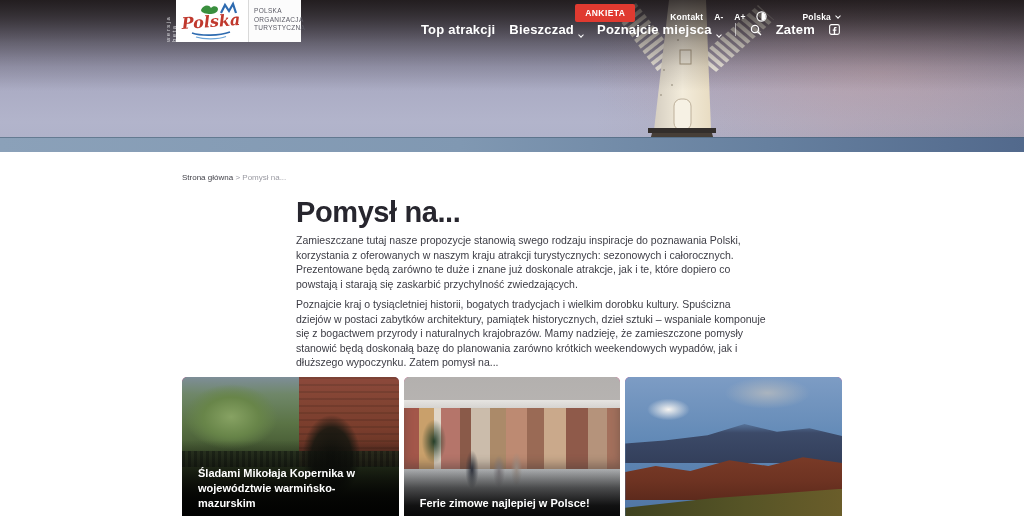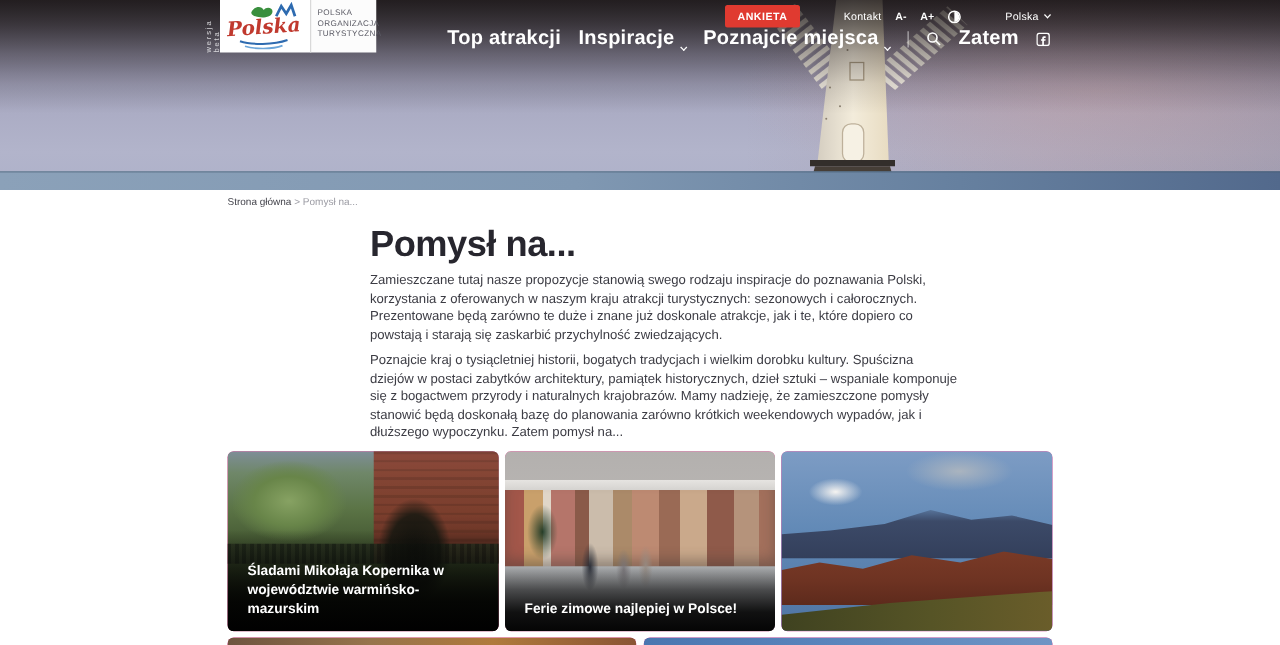--- a/index.html
+++ b/index.html
@@ -25,40 +25,40 @@
   
   .logo-wrap { position:absolute; left:166px; top:0; display:flex; z-index:5; }
   .beta-vert { width:10px; height:42px; display:flex; align-items:center; justify-content:center;
     writing-mode:vertical-rl; transform:rotate(180deg); font-size:6px; letter-spacing:1.5px;
     color:#e3e3e6; opacity:.9; }
   .logo-box { width:72px; height:42px; background:#fff; }
   .org-box { width:53px; height:42px; background:#fcfcfc; border-left:1px solid #d9d9d9;
     padding:7px 0 0 5px; }
   .org-box div { font-size:6.5px; line-height:8.5px; color:#5a5a64; letter-spacing:.3px; }
 
-  .topbar { position:absolute; top:4px; right:184px; display:flex; align-items:center; gap:11px;
+  .topbar { position:absolute; top:4px; right:184px; display:flex; align-items:flex-end; gap:11px;
     z-index:5; color:#fff; }
   .btn-survey { background:#e03a30; color:#fff; font-size:8.5px; font-weight:bold;
     letter-spacing:.4px; padding:4px 10px; border-radius:2px; border:none; cursor:pointer; }
-  .top-link { font-size:8.5px; font-weight:normal; color:#fff; cursor:pointer; letter-spacing:.2px;padding-left:24px; }
+  .top-link { font-size:8.5px; font-weight:bold; color:#fff; cursor:pointer; letter-spacing:.2px;padding-left:24px; }
   .font-ctl { font-size:8.5px; font-weight:bold; color:#fff; cursor:pointer; }
   .lang { display:flex; align-items:center; cursor:pointer; }
 
   .mainnav { position:absolute; top:22px; right:184px; display:flex; align-items:center; gap:14px;
     z-index:5; color:#fff; }
-  .nav-item { display:flex; align-items:flex-end; font-size:16px; font-weight:bold;
+  .nav-item { display:flex; align-items:flex-end; font-size:13px; font-weight:bold;
     letter-spacing:.2px; color:#fff; cursor:pointer; }
   .chev { width:4px; height:4px; border-right:1.4px solid #fff; border-bottom:1.4px solid #fff;
     transform:rotate(45deg); margin-left:5px; margin-top:-3px; display:inline-block; }
   .nav-divider { width:1px; height:13px; background:rgba(255,255,255,.55); }
   .icon-btn { display:flex; align-items:center; cursor:pointer; }
 
   
   .container { width:660px; margin:0 auto; }
-  .breadcrumb { padding-top:4px; font-size:8px; line-height:11px; color:#43434b; }
+  .breadcrumb { padding-top:20px; font-size:8px; line-height:11px; color:#43434b; }
   .breadcrumb .muted { color:#9b9ba3; }
   .article { margin-left:114px; width:470px; }
   h1.title { margin-top:14px; font-size:29px; line-height:31px; font-weight:bold;
     color:#27262e; letter-spacing:-.4px; }
   .article p { margin:5px 0 6px; font-size:10.5px; line-height:14.5px; color:#3c3c44; }
 
   .grid3 { display:grid; grid-template-columns:repeat(3,1fr); gap:5px; height:144px; margin-top:7px; }
   .grid2 { display:grid; grid-template-columns:1fr 1fr; gap:6px; height:144px; margin-top:5px; }
   .card { position:relative; border-radius:5px; overflow:hidden; cursor:pointer; background:#ec4899; }
   .layer { position:absolute; }
@@ -185,21 +185,21 @@
         <span class="top-link">Polska</span>
         <span class="chev"></span>
       </span>
     </div>
 
     <nav class="mainnav">
       <span class="nav-item">
         <span>Top atrakcji</span>
       </span>
       <span class="nav-item">
-        <span>Inspiracje</span>
+        <span>Bieszczad</span>
         <span class="chev"></span>
       </span>
       <span class="nav-item">
         <span>Poznajcie miejsca</span>
         <span class="chev"></span>
       </span>
       <span class="nav-divider"></span>
       <span class="icon-btn">
         <svg width="12" height="12" viewBox="0 0 12 12">
           <circle cx="5" cy="5" r="3.6" stroke="#fff" stroke-width="1.3" fill="none"></circle>

